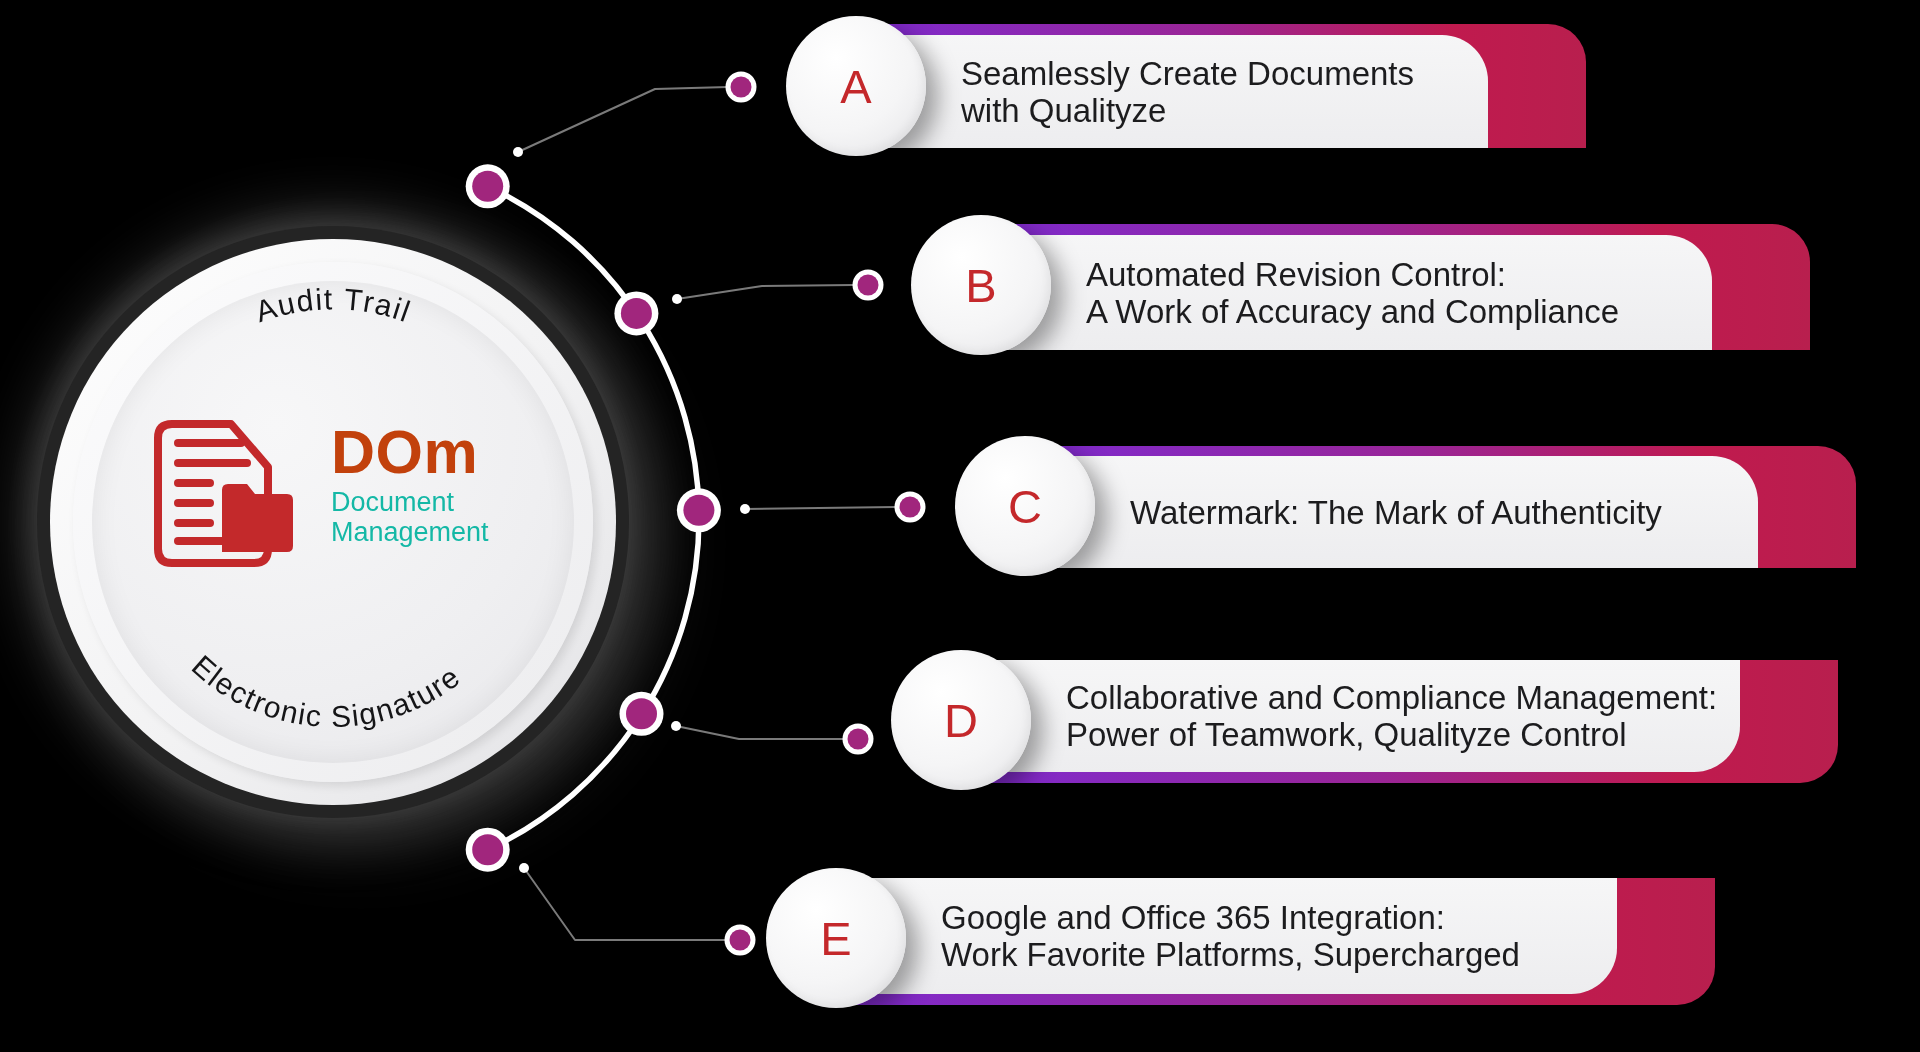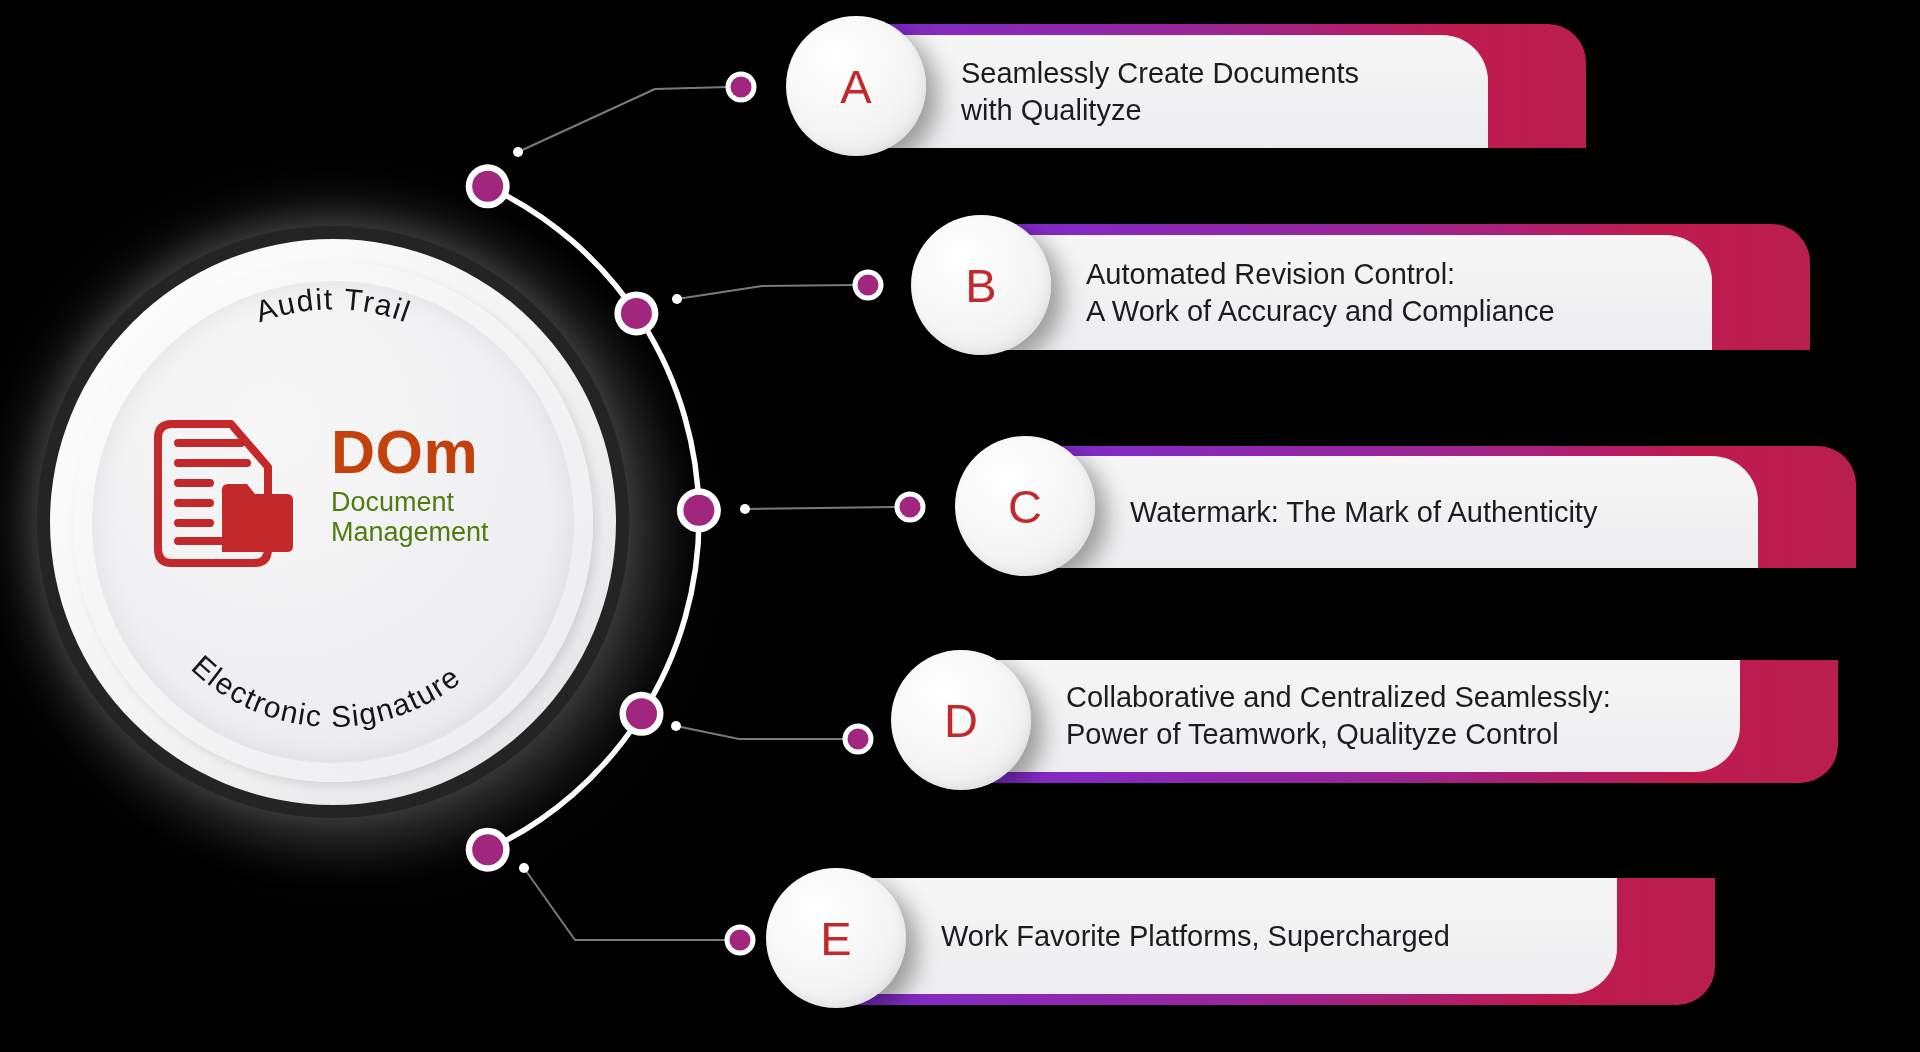--- a/index.html
+++ b/index.html
@@ -25,34 +25,34 @@
     background:linear-gradient(135deg,#fcfcfd 0%,#ececee 100%);
     box-shadow: 4px 4px 10px rgba(0,0,0,0.10);
   }
   .disc {
     left:92px; top:281px; width:482px; height:482px;
     background:radial-gradient(circle at 38% 30%, #f7f7f8 0%, #efeff1 60%, #e7e7ea 100%);
     box-shadow: inset 0 0 28px rgba(0,0,0,0.07);
   }
   .hub-center { position:absolute; left:331px; top:424px; }
   .hub-acronym { font-size:61px; font-weight:700; color:#c2410c; line-height:56px; letter-spacing:0.5px; }
-  .hub-sub { margin-top:7px; font-size:27px; line-height:30px; font-weight:500; color:#4d7c0f; }
+  .hub-sub { margin-top:7px; font-size:27px; line-height:30px; font-weight:500; color:#14b8a6; }
   
   .overlay { position:absolute; left:0; top:0; pointer-events:none; }
   .curved-label { font-size:30px; font-weight:500; fill:#151517; letter-spacing:1.5px; }
   
   .banner-outer { position:absolute; background:linear-gradient(90deg,#7e2bd0 0%,#9a2596 48%,#c01a4e 82%, #b81f4e 100%); }
   .rib-top    { border-radius:0 38px 0 0; }
   .rib-bottom { border-radius:0 0 38px 0; }
   .banner-body { position:absolute; background:linear-gradient(180deg,#f6f6f7 0%,#ededef 100%); }
   .body-top    { border-radius:0 46px 0 0; }
   .body-bottom { border-radius:0 0 46px 0; }
   .banner-text {
     position:absolute; display:flex; flex-direction:column; justify-content:center;
-    color:#1c1c1e; font-size:29px; line-height:37px; font-weight:500; white-space:nowrap;
+    color:#1c1c1e; font-size:33px; line-height:37px; font-weight:500; white-space:nowrap;
   }
   .letter-circle {
     position:absolute; width:140px; height:140px; border-radius:50%;
     background:radial-gradient(circle at 36% 30%, #ffffff 0%, #f5f5f6 55%, #eaeaec 82%, #dcdcde 100%);
     box-shadow: 12px 10px 22px rgba(0,0,0,0.35), inset -3px -4px 8px rgba(0,0,0,0.05);
     display:flex; align-items:center; justify-content:center;
   }
   .letter-circle span { font-size:47px; color:#c4282b; font-weight:400; }
   
   #o-a { left:856px;  top:24px;  width:730px; height:124px; }
@@ -190,29 +190,30 @@
   <div class="banner-text" id="t-c">
     <div>Watermark: The Mark of Authenticity</div>
   </div>
   <div class="letter-circle" id="c-c">
     <span>C</span>
   </div>
 
   <div class="banner-outer rib-bottom" id="o-d"></div>
   <div class="banner-body body-bottom" id="b-d"></div>
   <div class="banner-text" id="t-d">
-    <div>Collaborative and Centralized Seamlessly:</div>
+    <div>Collaborative and Compliance Management:</div>
     <div>Power of Teamwork, Qualityze Control</div>
   </div>
   <div class="letter-circle" id="c-d">
     <span>D</span>
   </div>
 
   <div class="banner-outer rib-bottom" id="o-e"></div>
   <div class="banner-body body-bottom" id="b-e"></div>
   <div class="banner-text" id="t-e">
+    <div>Google and Office 365 Integration:</div>
     <div>Work Favorite Platforms, Supercharged</div>
   </div>
   <div class="letter-circle" id="c-e">
     <span>E</span>
   </div>
 
 </div>
 
 </body></html>

